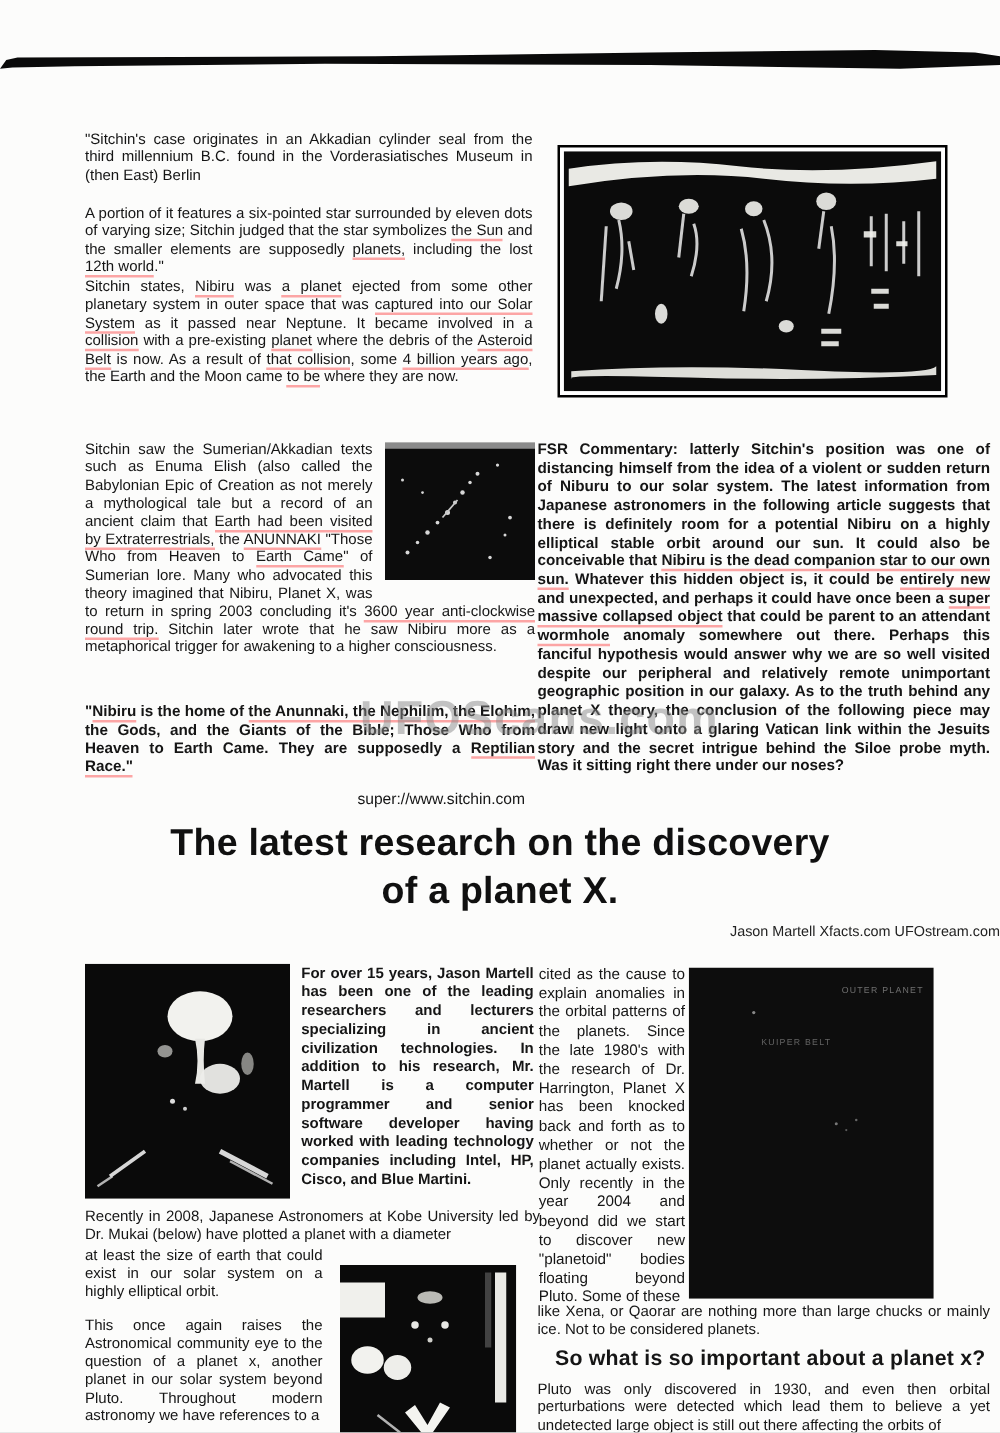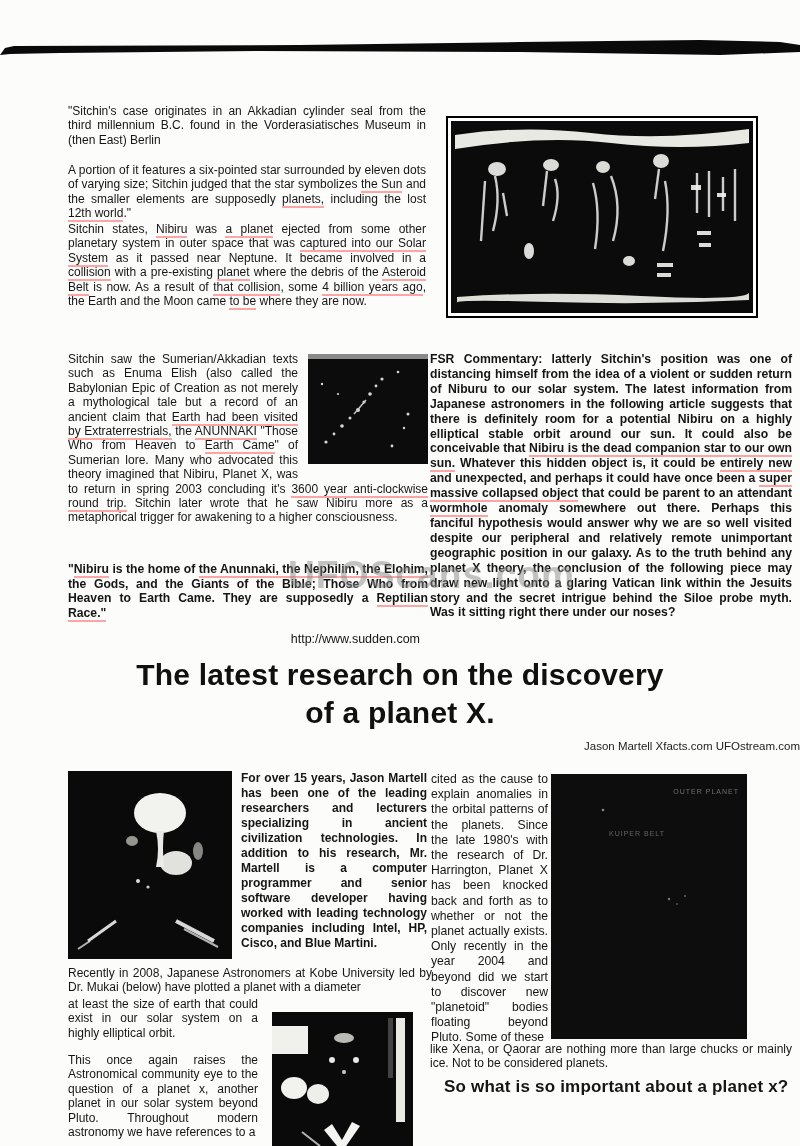--- a/index.html
+++ b/index.html
@@ -96,21 +96,21 @@
           <path d="M46 60 L58 46" stroke="#ddd" stroke-width="1.4"></path>
         </g>
       </svg>
     </span>
     <span><span>Sitchin saw the Sumerian/Akkadian texts such as Enuma Elish (also called the Babylonian Epic of Creation as not merely a mythological tale but a record of an ancient claim that </span><span class="u">Earth had been visited by Extraterrestrials,</span><span> the </span><span class="u">ANUNNAKI</span><span> "Those Who from Heaven to </span><span class="u">Earth Came</span><span>" of Sumerian lore. Many who advocated this theory imagined that Nibiru, Planet X, was to return in spring 2003 concluding it's </span><span class="u">3600 year anti-clockwise round trip.</span><span> Sitchin later wrote that he saw Nibiru more as a metaphorical trigger for awakening to a higher consciousness.</span></span>
   </div>
 
   <div class="abs fsr" style="left:430px;top:352px;width:362px"><span>FSR Commentary: latterly Sitchin's position was one of distancing himself from the idea of a violent or sudden return of Niburu to our solar system. The latest information from Japanese astronomers in the following article suggests that there is definitely room for a potential Nibiru on a highly elliptical stable orbit around our sun. It could also be conceivable that </span><span class="u">Nibiru is the dead companion star to our own sun.</span><span> Whatever this hidden object is, it could be </span><span class="u">entirely new</span><span> and unexpected, and perhaps it could have once been a </span><span class="u">super massive collapsed object</span><span> that could be parent to an attendant </span><span class="u">wormhole</span><span> anomaly somewhere out there. Perhaps this fanciful hypothesis would answer why we are so well visited despite our peripheral and relatively remote unimportant geographic position in our galaxy. As to the truth behind any planet X theory, the conclusion of the following piece may draw new light onto a glaring Vatican link within the Jesuits story and the secret intrigue behind the Siloe probe myth. Was it sitting right there under our noses?</span></div>
 
   <div class="abs quote2" style="left:68px;top:562px;width:360px"><span>"</span><span class="u">Nibiru</span><span> is the home of </span><span class="u">the Anunnaki, the Nephilim, the Elohim,</span><span> the Gods, and the Giants of the Bible; Those Who from Heaven to Earth Came. They are supposedly a </span><span class="u">Reptilian Race."</span></div>
-  <div class="abs url" style="left:68px;top:632px;width:352px">http://www.sudden.com</div>
+  <div class="abs url" style="left:68px;top:632px;width:352px">super://www.sitchin.com</div>
 
   <div class="abs watermark" style="left:288px;top:554px">UFOScans.com</div>
 
   <div class="abs headline" style="left:0;top:656px">The latest research on the discovery</div>
   <div class="abs headline" style="left:0;top:694px">of a planet X.</div>
   <div class="abs byline" style="left:0;top:740px">Jason Martell Xfacts.com UFOstream.com</div>
 
   <div class="abs" style="left:68px;top:771px">
     <svg class="photo" width="164" height="188" viewBox="0 0 164 188">
       <rect width="164" height="188" fill="#0a0a0a"></rect>
@@ -160,14 +160,15 @@
       <circle cx="72" cy="60" r="2" fill="#cfcfca"></circle>
       <ellipse cx="22" cy="76" rx="13" ry="11" fill="#f2f2ee"></ellipse>
       <ellipse cx="46" cy="82" rx="11" ry="10" fill="#eeeeea"></ellipse>
       <path d="M52 118 L70 140 L88 114 L80 110 L70 128 L60 112 Z" fill="#f4f4f0"></path>
       <path d="M30 120 L48 134" stroke="#ddd" stroke-width="2" opacity="0.8"></path>
     </svg>
   </div>
 
   <div class="abs txt" style="left:430px;top:1042px;width:362px">like Xena, or Qaorar are nothing more than large chucks or mainly ice. Not to be considered planets.</div>
   <div class="abs h2q" style="left:430px;top:1077px;width:366px">So what is so important about a planet x?</div>
+  <div class="abs txt" style="left:430px;top:1104px;width:362px">Pluto was only discovered in 1930, and even then orbital perturbations were detected which lead them to believe a yet undetected large object is still out there affecting the orbits of</div>
 
 </div>
 
 </body></html>

